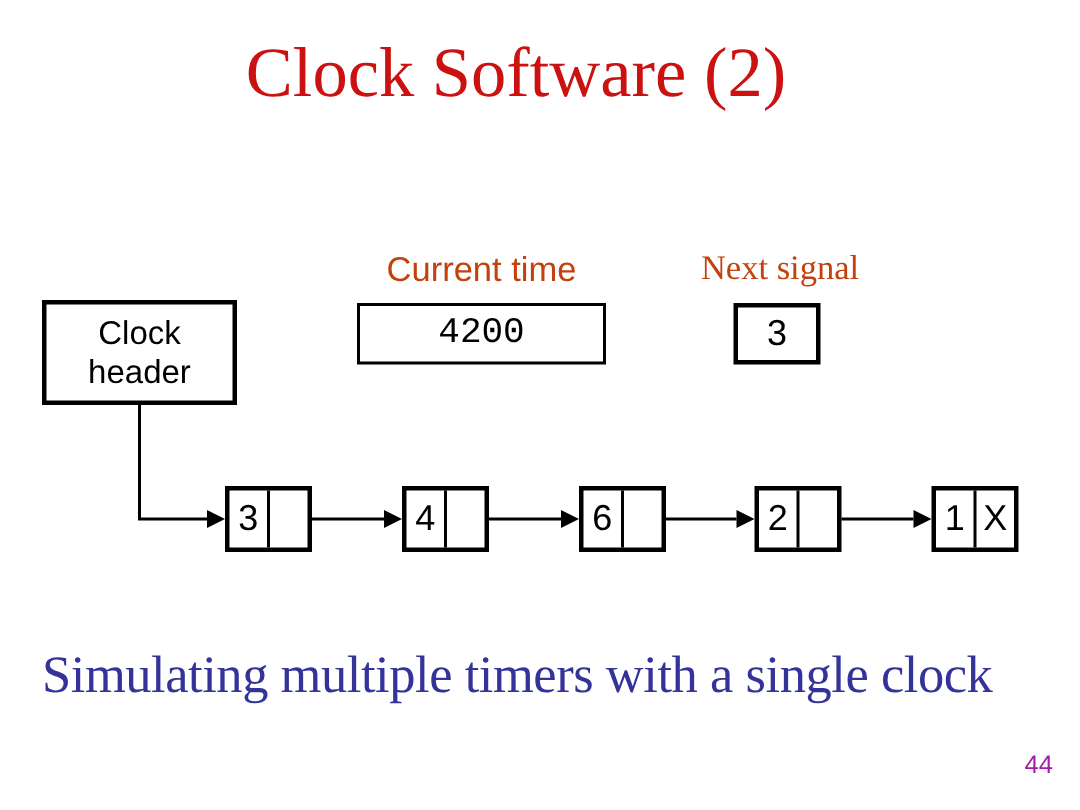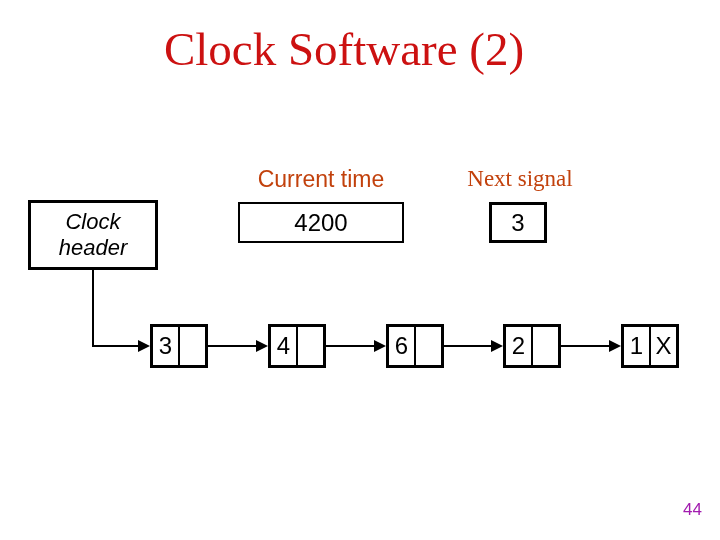--- a/index.html
+++ b/index.html
@@ -42,22 +42,22 @@
     display: flex;
     align-items: center;
     justify-content: center;
     font-size: 24px;
   }
   .clock-header-box {
     left: 28px; top: 200px; width: 130px; height: 70px;
     border-width: 3px;
     font-size: 22px;
   }
-  .clock-header-text { display: block; width: 84px; text-align: center; line-height: 1.2; font-style: italic; }
-  .current-time-box { left: 238px; top: 202px; width: 166px; height: 41px; }
+  .clock-header-text { display: block; width: 84px; text-align: center; line-height: 1.2; }
+  .current-time-box { left: 238px; top: 202px; width: 166px; height: 41px; font-family: Liberation Mono, monospace; }
   .next-signal-box  { left: 489px; top: 202px; width: 58px;  height: 41px; border-width: 3px; }
   .node {
     position: absolute;
     top: 324px;
     width: 58px;
     height: 44px;
     box-sizing: border-box;
     border: 3px solid #000;
     background: #fff;
     display: flex;
@@ -154,16 +154,17 @@
     <div class="head" style="left:374px; top:340px;"></div>
 
     <div class="line" style="left:444px; top:345px; width:47px; height:2px;"></div>
     <div class="head" style="left:491px; top:340px;"></div>
 
     <div class="line" style="left:561px; top:345px; width:48px; height:2px;"></div>
     <div class="head" style="left:609px; top:340px;"></div>
 
   </div>
 
+  <div class="caption">Simulating multiple timers with a single clock</div>
 
   <div class="page-number">44</div>
 
 </div>
 
 </body></html>

